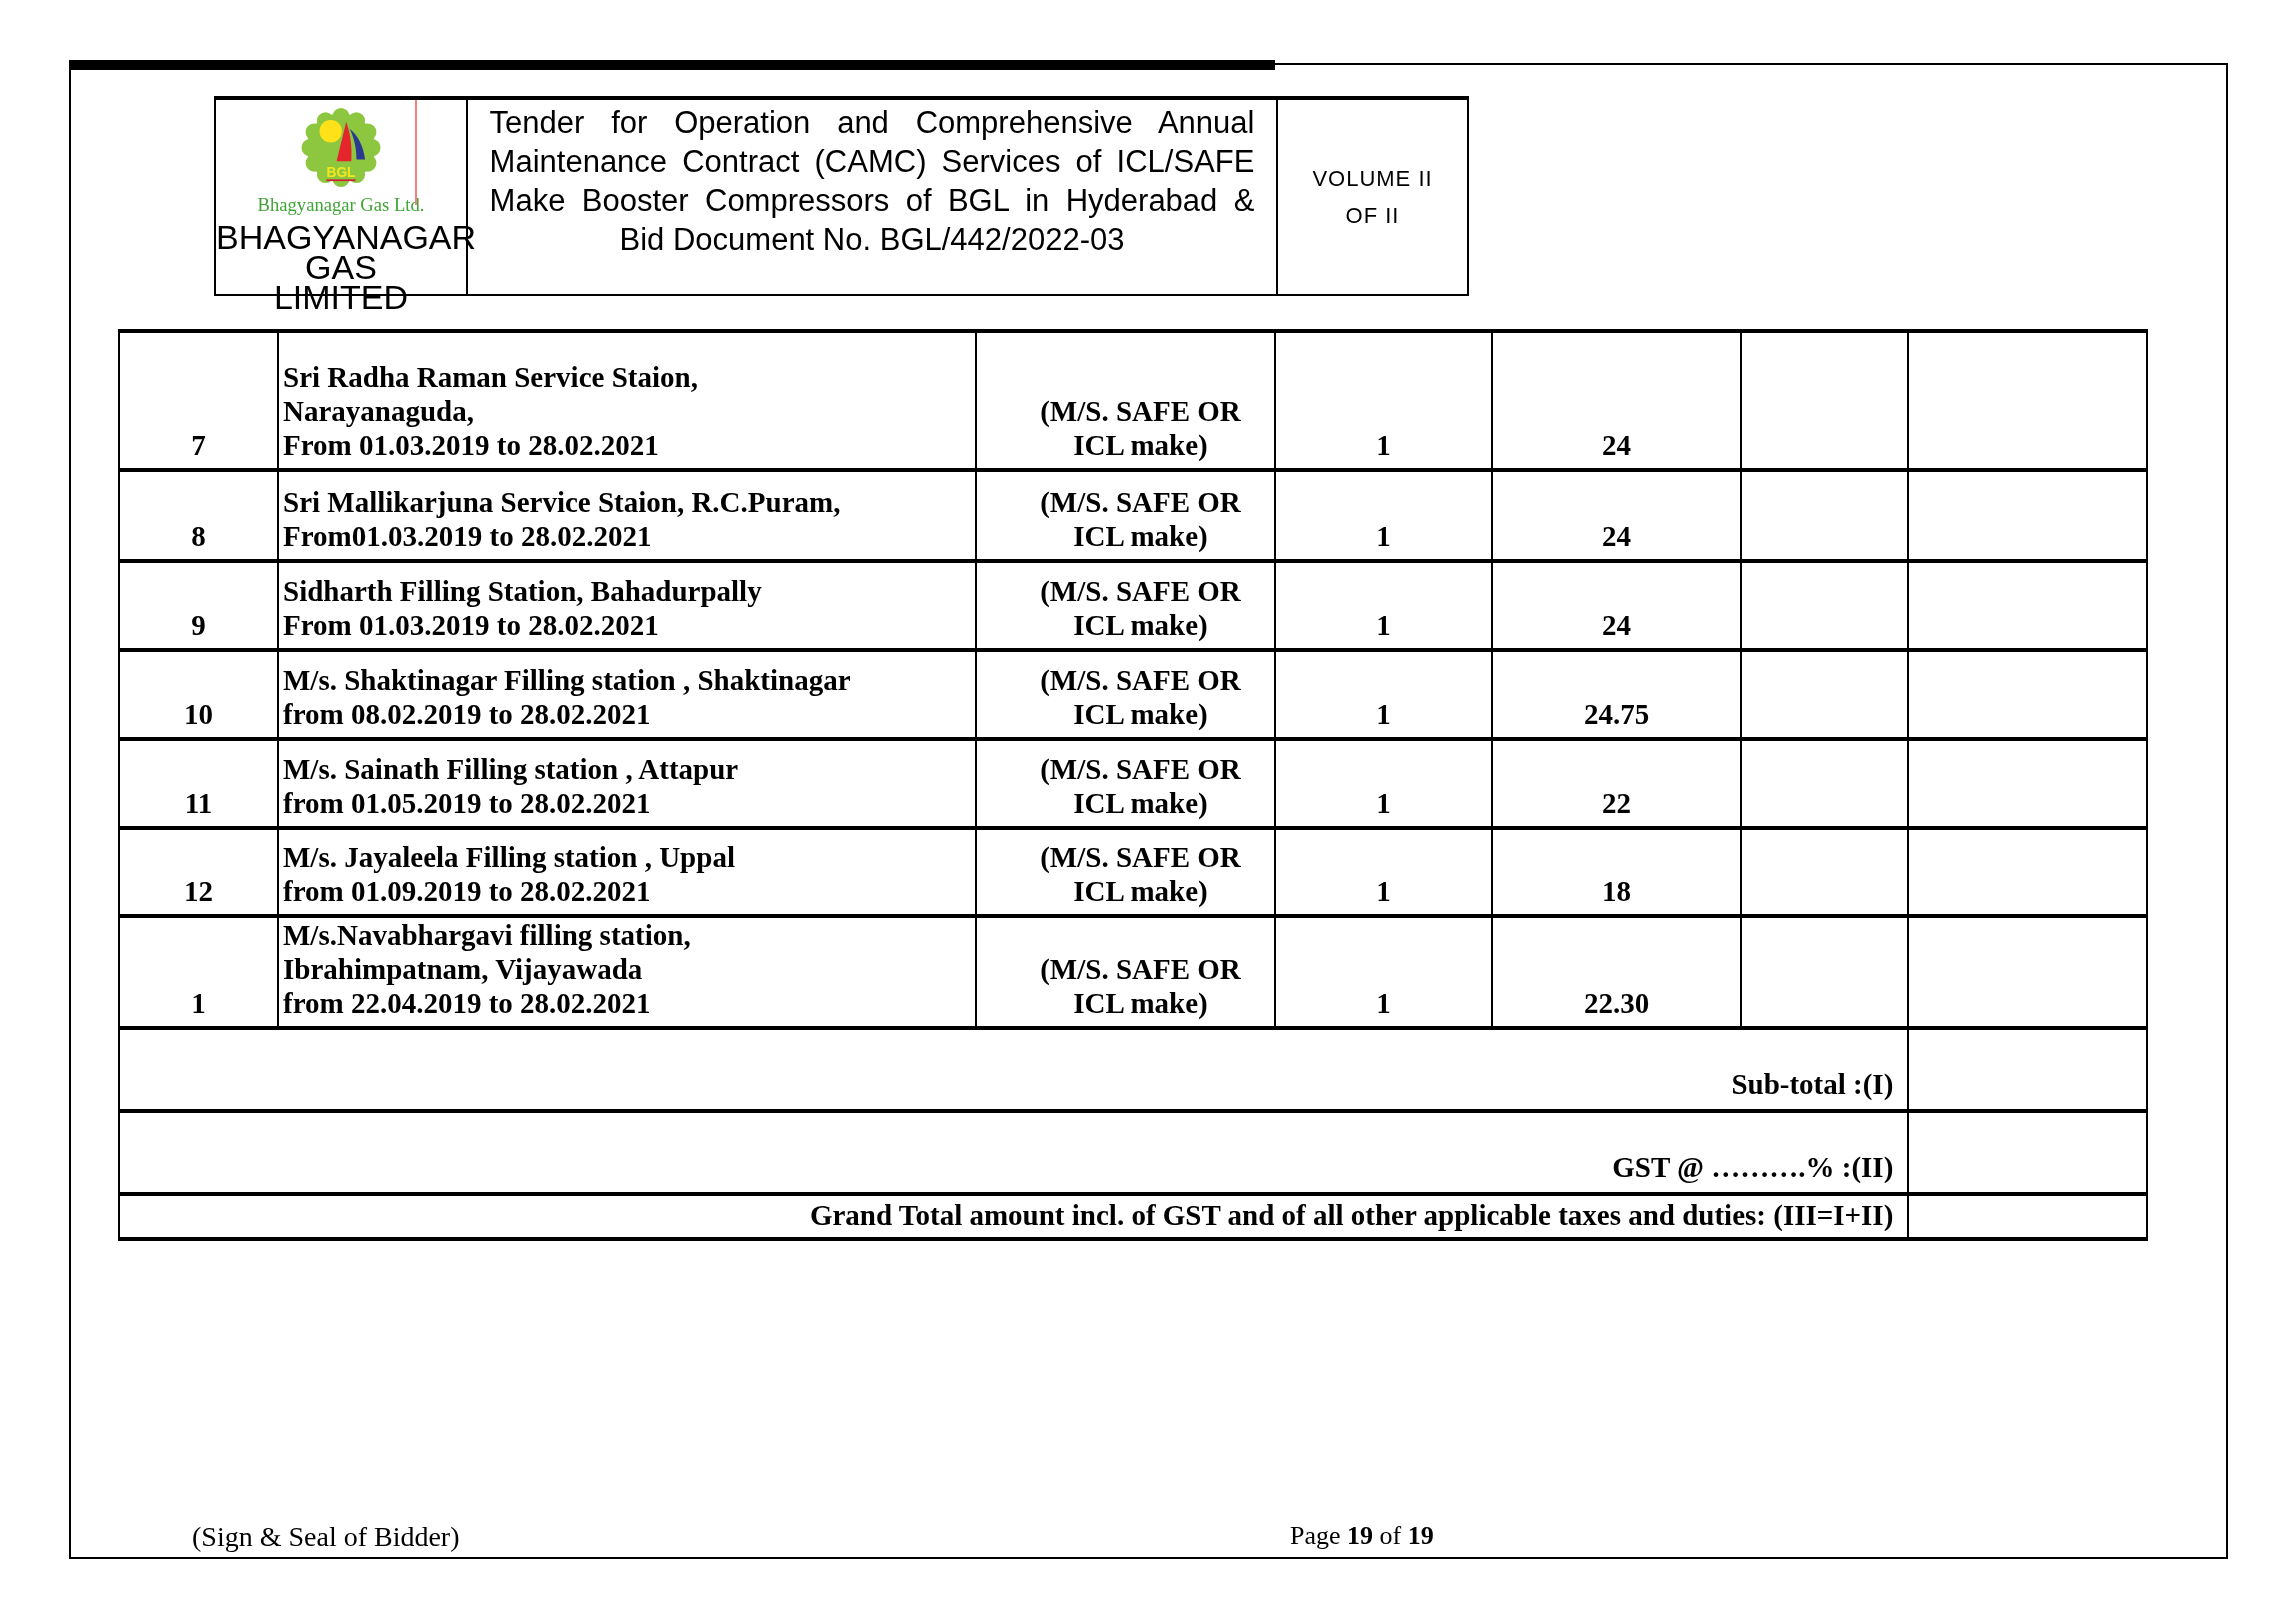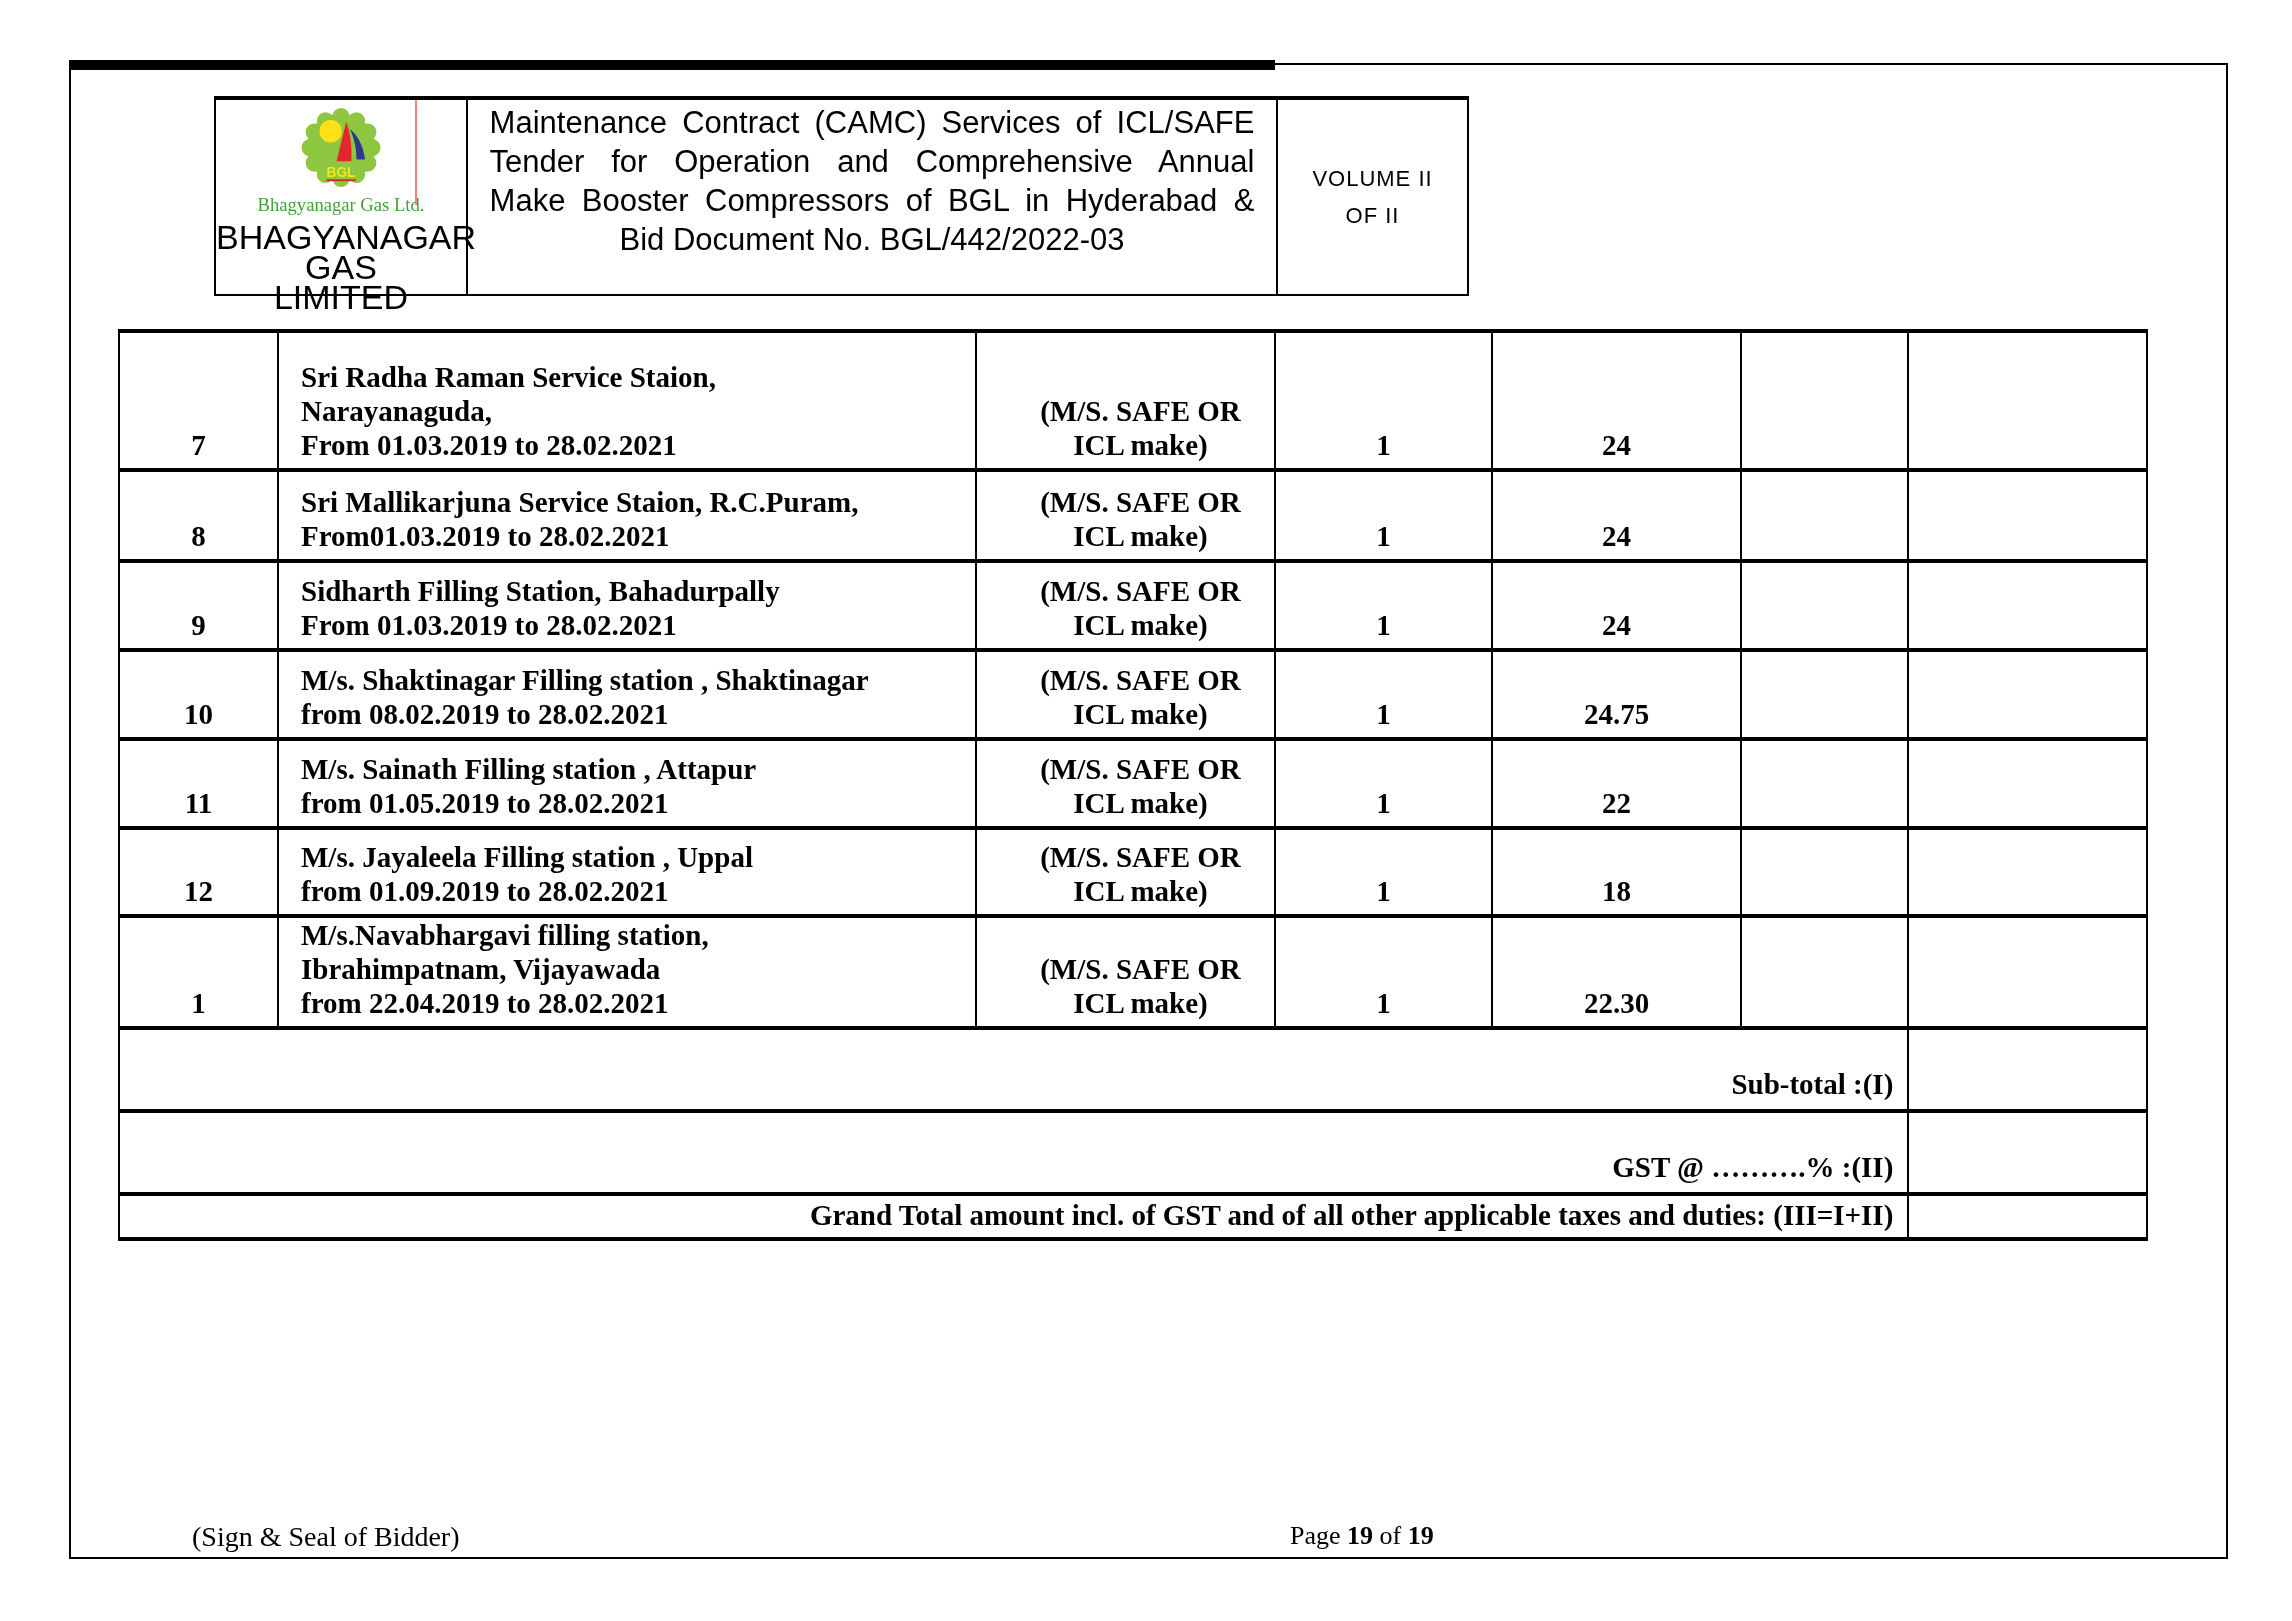--- a/index.html
+++ b/index.html
@@ -78,21 +78,21 @@
     font-weight:bold; font-size:29px;
   }
   .main-table td {
     border:2.9px solid var(--border,#000);
     border-top-width:4.9px; border-bottom-width:4.9px;
     vertical-align:bottom;
     padding:0 0 5.9px 0;
     overflow:hidden;
   }
   td.sno  { text-align:center; }
-  td.desc { padding-left:22px; padding-right:5.9px; line-height:34px; white-space:pre-line; }
+  td.desc { padding-left:4px; padding-right:5.9px; line-height:34px; white-space:pre-line; }
   td.make { text-align:center; line-height:34px; white-space:pre-line;padding-left:30px; }
   td.num  { text-align:center; }
   td.total-label {
     text-align:right; padding-right:13.7px; padding-bottom:7.8px;
   }
   tr.grand-row td { vertical-align:middle; padding-bottom:2px; }
   
   .footer-sign {
     position:absolute; left:192px; top:1521px;
     font-family:"Liberation Serif", serif; font-size:28px;
@@ -136,22 +136,22 @@
       <rect x="33" y="83" width="34" height="2" style="fill:var(--logo-underline,#cf2030)"></rect>
     </svg>
     <div class="logo-subtext">Bhagyanagar Gas Ltd.</div>
     <div class="org-name">
       <div>BHAGYANAGAR GAS</div>
       <div>LIMITED</div>
     </div>
   </div>
 
   <div class="title-cell">
+    <div class="jline">Tender for Operation and Comprehensive Annual</div>
     <div class="jline">Maintenance Contract (CAMC) Services of ICL/SAFE</div>
-    <div class="jline">Tender for Operation and Comprehensive Annual</div>
     <div class="jline">Make Booster Compressors of BGL in Hyderabad &amp;</div>
     <div class="bid-line">Bid Document No. BGL/442/2022-03</div>
   </div>
 
   <div class="volume-cell">
     <div>
       <div>VOLUME II</div>
       <div>OF II</div>
     </div>
   </div>

